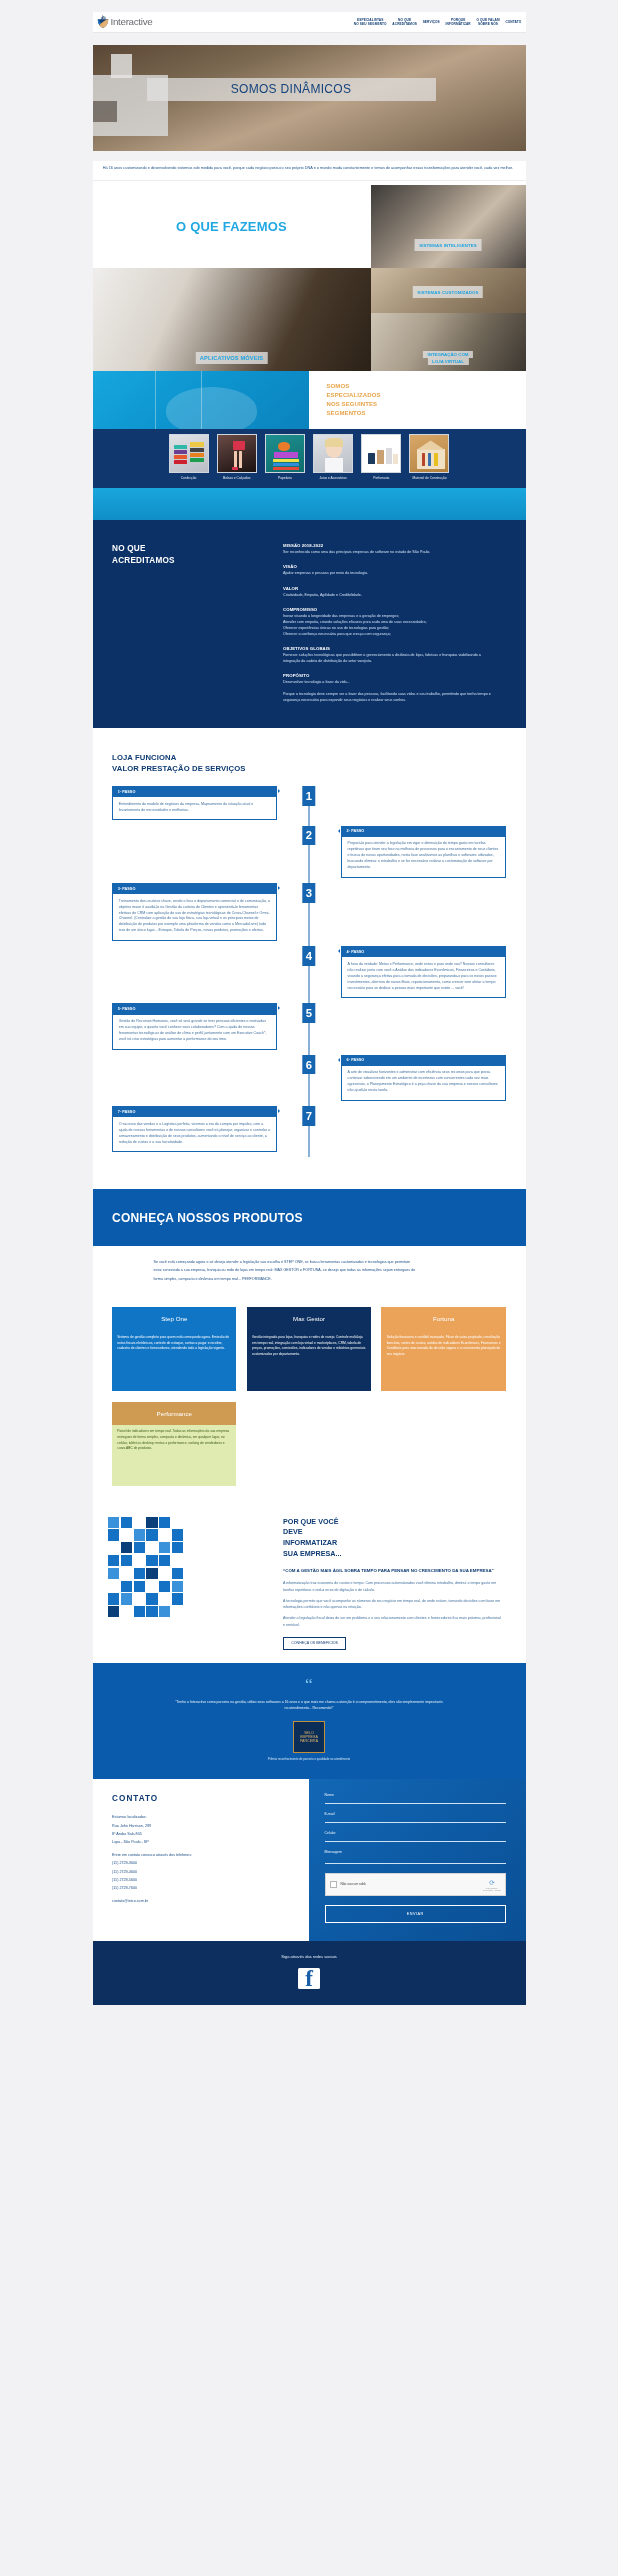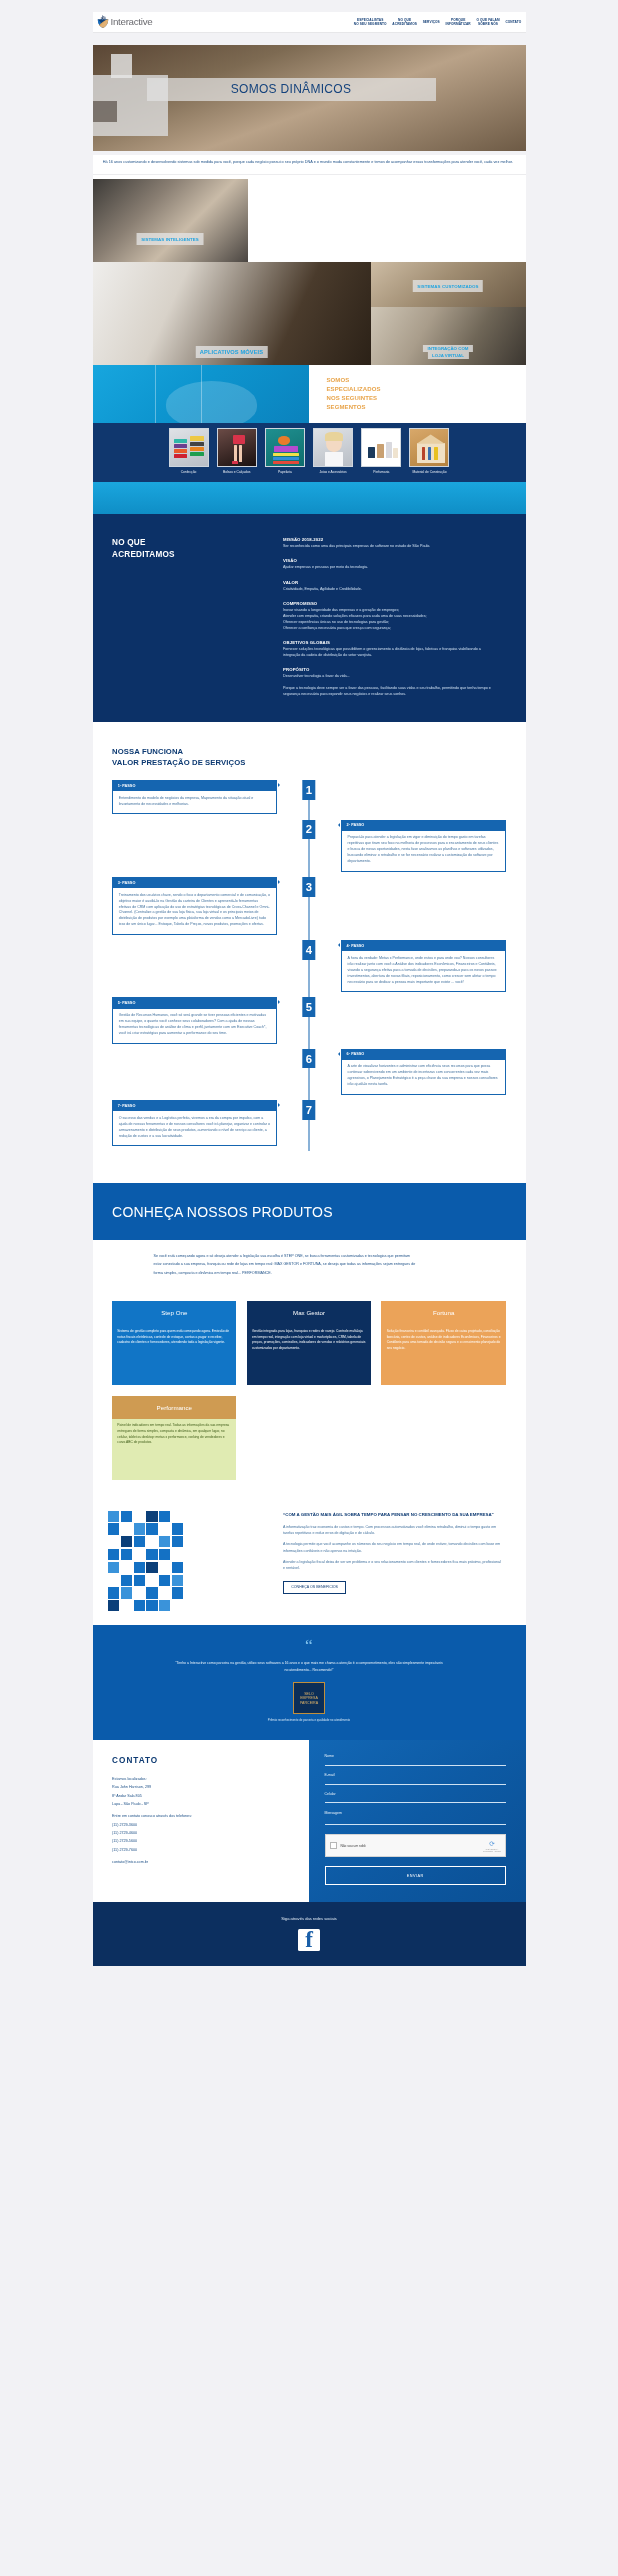--- a/index.html
+++ b/index.html
@@ -1,20 +1,20 @@
 <!DOCTYPE html>
 <html lang="pt-BR" style="font-size:8.2px"><head>
 <meta charset="utf-8">
 <title>Interactive</title>
 <style>
   *{box-sizing:border-box;margin:0;padding:0}
   html,body{background:#f2f2f5;font-family:"Liberation Sans",sans-serif}
   body{width:618px;margin:0 auto}
   .page{width:618px;background:#f2f2f5;position:relative}
-  .wrap{width:433px;margin:4px auto;background:#fff}
+  .wrap{width:433px;margin:10px auto;background:#fff}
 
   
   .nav{width:433px;margin:12px auto;background:#fff;height:20.6px;display:flex;align-items:center;
        border-bottom:0.5px solid #e7e7e9;padding:0 2.1px}
   .logo{display:flex;align-items:center;gap:1.5px;margin-left:1px}
   .logo-mark{width:13.4px;height:13.4px;position:relative;flex:none}
   .logo-text{font-size:9.8px;color:#6b6b70;letter-spacing:-0.3px;font-family:"Liberation Sans",sans-serif}
   .navlinks{margin-left:auto;display:flex;align-items:center;gap:5.7px;padding-right:2.1px}
   .navlink{font-size:3.2px;font-weight:bold;color:#0f3b73;letter-spacing:0.1px;text-align:center;
            line-height:1.25;text-transform:uppercase;cursor:pointer;white-space:nowrap}
@@ -99,21 +99,21 @@
   .tl-row.right .tl-head:after{left:-4.6px;border-right-color:#1565b0;margin-top:-2.6px}
   .tl-body{border:0.5px solid #1565b0;border-top:none;background:#fff;padding:4.6px 5.7px 5.7px}
   .tl-body p{font-size:3.6px;line-height:1.65;color:#3f6f9c}
   .tl-num{position:absolute;left:50%;transform:translateX(-50%);width:13.4px;height:19.6px;background:#1565b0;
           color:#fff;font-size:11.3px;font-weight:bold;display:flex;align-items:center;justify-content:center;
           z-index:3;top:0}
 
   
   .prodsec{width:433px;margin:0 auto;background:#fff;padding:6.2px 0 13.4px}
   .prod-hd{background:#0a5bab;height:57px;display:flex;align-items:center;padding-left:19.6px}
-  .prod-hd h2{font-size:14px;font-weight:normal;color:#fff;letter-spacing:0.2px}
+  .prod-hd h2{font-size:12px;font-weight:bold;color:#fff;letter-spacing:0.2px}
   .prod-intro{padding:11.3px 108px 13.4px 61px}
   .prod-intro p{font-size:3.7px;line-height:2.35;color:#1c4f86}
   .card{width:auto;flex:1 1 0}
   .card-hd{height:23px;display:flex;align-items:center;justify-content:center;color:#fff;font-size:6.2px}
   .card-bd{padding:4.6px 5.2px 7.2px;color:#fff;font-size:3.3px;line-height:1.72;min-height:61px}
   .c-blue .card-hd{background:#1175c6}.c-blue .card-bd{background:#1175c6}
   .c-navy .card-hd{background:#0c2f5f}.c-navy .card-bd{background:#0c2f5f}
   .c-orange .card-hd{background:#eba359}.c-orange .card-bd{background:#eba359}
   .c-tan .card-hd{background:#cf9b52}.c-tan .card-bd{background:#d8e9a0}
   .c-tan .card-bd{background:#e0ebb2;color:#3c5a16}
@@ -241,20 +241,23 @@
         <span>SOMOS DINÂMICOS</span>
       </div>
     </div>
   </div>
   <div class="hero-sub">
     <p>Há 16 anos customizando e desenvolvendo sistemas sob medida para você, porque cada negócio possui o seu próprio DNA e o mundo muda constantemente e temos de acompanhar essas transformações para atender você, cada vez melhor.</p>
   </div>
 
   <div class="fazemos">
     <div class="fz-top">
+      <div class="fz-title">
+        <h2>O QUE FAZEMOS</h2>
+      </div>
       <div class="fz-cell ph-meeting" style="width:155px">
         <div class="fz-lab" style="bottom:17.5px">
           <span>SISTEMAS INTELIGENTES</span>
         </div>
       </div>
     </div>
     <div class="fz-bot">
       <div class="fz-cell ph-coffee" style="width:278px">
         <div class="fz-lab" style="bottom:7.2px">
           <span style="font-size:5.7px">APLICATIVOS MÓVEIS</span>
@@ -393,21 +396,21 @@
         <h3>PROPÓSITO</h3>
         <p style="white-space:pre-line">Desenvolver tecnologia a favor da vida...
 
 Porque a tecnologia deve sempre ser a favor das pessoas, facilitando suas vidas e seu trabalho, permitindo que tenha tempo e segurança necessária para expandir seus negócios e realizar seus sonhos.</p>
       </div>
     </div>
   </div>
 
   <div class="tl">
     <h2>
-      <span>NOSSA FUNCIONA</span><br>
+      <span>LOJA FUNCIONA</span><br>
       <span>VALOR PRESTAÇÃO DE SERVIÇOS</span>
     </h2>
     <div class="tl-inner">
       <div class="tl-spine"></div>
 
       <div class="tl-row left">
         <div class="tl-num" style="top:0">1</div>
         <div class="tl-card">
           <div class="tl-head">1º PASSO</div>
           <div class="tl-body">
@@ -556,20 +559,26 @@
           <span class="mcell"></span>
         <span class="mcell dk"></span>
           <span class="mcell off"></span>
           <span class="mcell"></span>
           <span class="mcell"></span>
           <span class="mcell lt"></span>
           <span class="mcell off"></span>
       </div>
     </div>
     <div class="porque-r">
+      <h2>
+        <span>POR QUE VOCÊ</span><br>
+        <span>DEVE</span><br>
+        <span>INFORMATIZAR</span><br>
+        <span>SUA EMPRESA...</span>
+      </h2>
       <h4>“COM A GESTÃO MAIS ÁGIL SOBRA TEMPO PARA PENSAR NO CRESCIMENTO DA SUA EMPRESA”</h4>
       <p>A informatização traz economia de custos e tempo. Com processos automatizados você elimina retrabalho, diminui o tempo gasto em tarefas repetitivas e reduz erros de digitação e de cálculo.</p>
       <p>A tecnologia permite que você acompanhe os números do seu negócio em tempo real, de onde estiver, tomando decisões com base em informações confiáveis e não apenas na intuição.</p>
       <p>Atender a legislação fiscal deixa de ser um problema e o seu relacionamento com clientes e fornecedores fica mais próximo, profissional e rentável.</p>
       <div class="btn-out">CONHEÇA OS BENEFÍCIOS</div>
     </div>
   </div>
 
   <div class="falam">
     <div class="quote">“</div>

